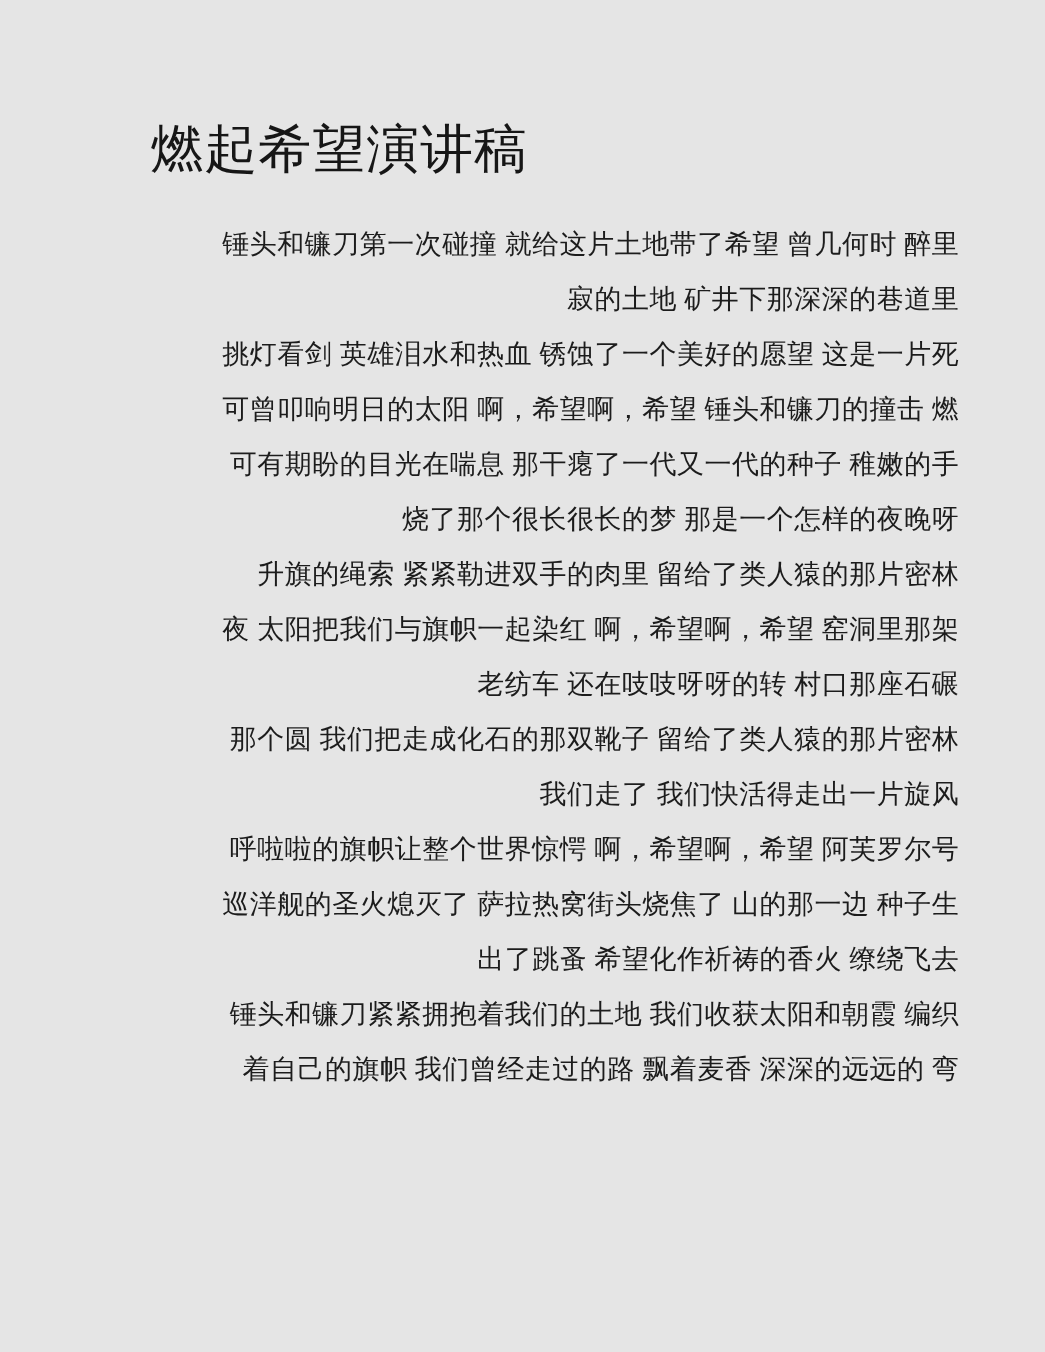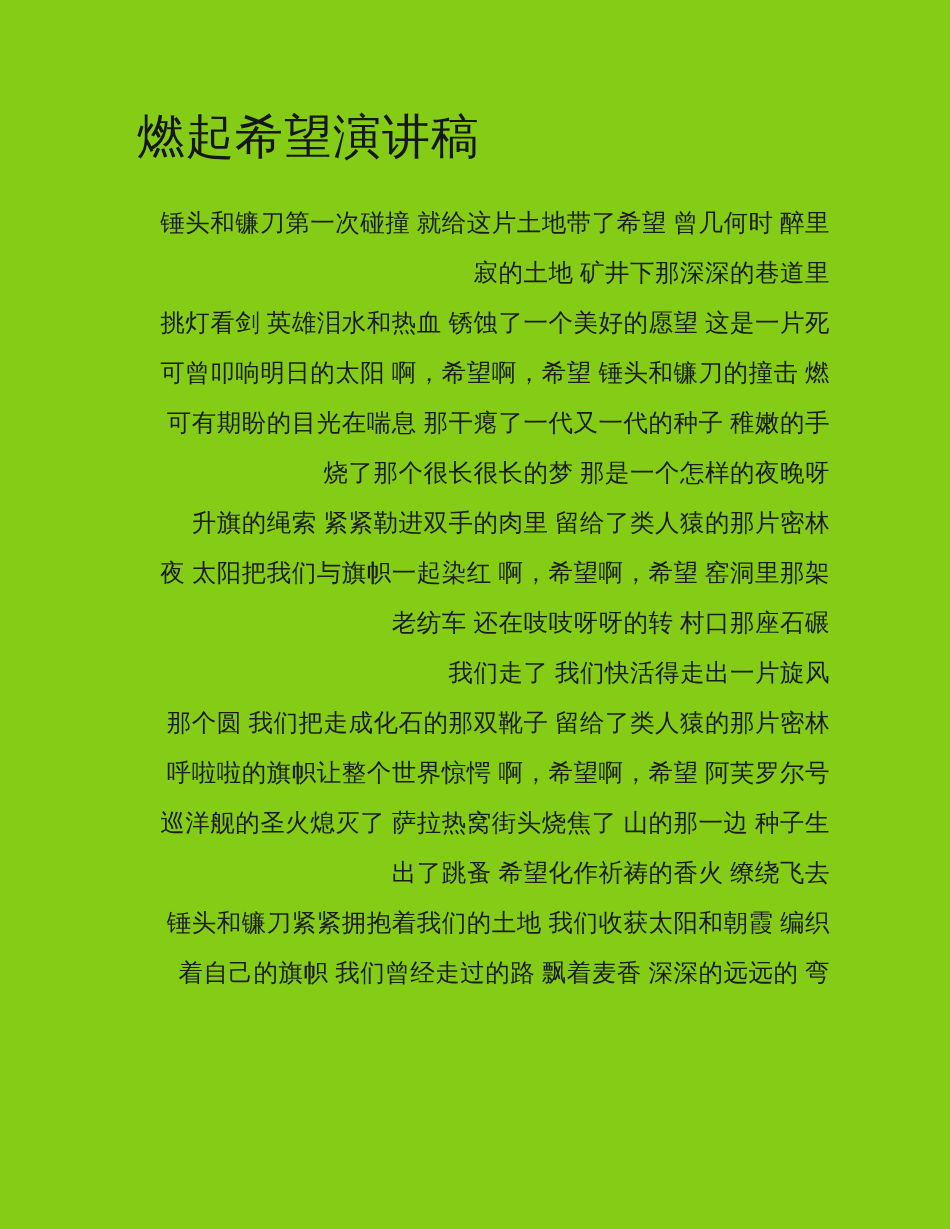--- a/index.html
+++ b/index.html
@@ -4,23 +4,23 @@
 <style>
   html, body {
     margin: 0;
     padding: 0;
     background: #ffffff;
   }
   .page {
     position: relative;
     width: 950px;
     height: 1229px;
-    background: #84cc16;
+    background: #e5e5e5;
     box-sizing: border-box;
-    padding: 108px 120px 0 137px;
+    padding: 108px 78px 0 137px;
     overflow: hidden;
     font-family: "Liberation Serif", "DejaVu Serif", serif;
     color: #1a1a1a;
   }
   .title {
     margin: 0 0 32px 0;
     font-size: 48px;
     font-weight: 400;
     line-height: 1.2;
     letter-spacing: 1px;
@@ -58,22 +58,22 @@
         <span class="line">可曾叩响明日的太阳 啊，希望啊，希望 锤头和镰刀的撞击 燃</span>
         <span class="line">可有期盼的目光在喘息 那干瘪了一代又一代的种子 稚嫩的手</span>
         <span class="line">烧了那个很长很长的梦 那是一个怎样的夜晚呀</span>
       </p>
       <p class="para">
         <span class="line">升旗的绳索 紧紧勒进双手的肉里 留给了类人猿的那片密林</span>
         <span class="line">夜 太阳把我们与旗帜一起染红 啊，希望啊，希望 窑洞里那架</span>
         <span class="line">老纺车 还在吱吱呀呀的转 村口那座石碾</span>
       </p>
       <p class="para">
+        <span class="line">那个圆 我们把走成化石的那双靴子 留给了类人猿的那片密林</span>
         <span class="line">我们走了 我们快活得走出一片旋风</span>
-        <span class="line">那个圆 我们把走成化石的那双靴子 留给了类人猿的那片密林</span>
       </p>
       <p class="para">
         <span class="line">呼啦啦的旗帜让整个世界惊愕 啊，希望啊，希望 阿芙罗尔号</span>
         <span class="line">巡洋舰的圣火熄灭了 萨拉热窝街头烧焦了 山的那一边 种子生</span>
         <span class="line">出了跳蚤 希望化作祈祷的香火 缭绕飞去</span>
       </p>
       <p class="para">
         <span class="line">锤头和镰刀紧紧拥抱着我们的土地 我们收获太阳和朝霞 编织</span>
         <span class="line">着自己的旗帜 我们曾经走过的路 飘着麦香 深深的远远的 弯</span>
       </p>

